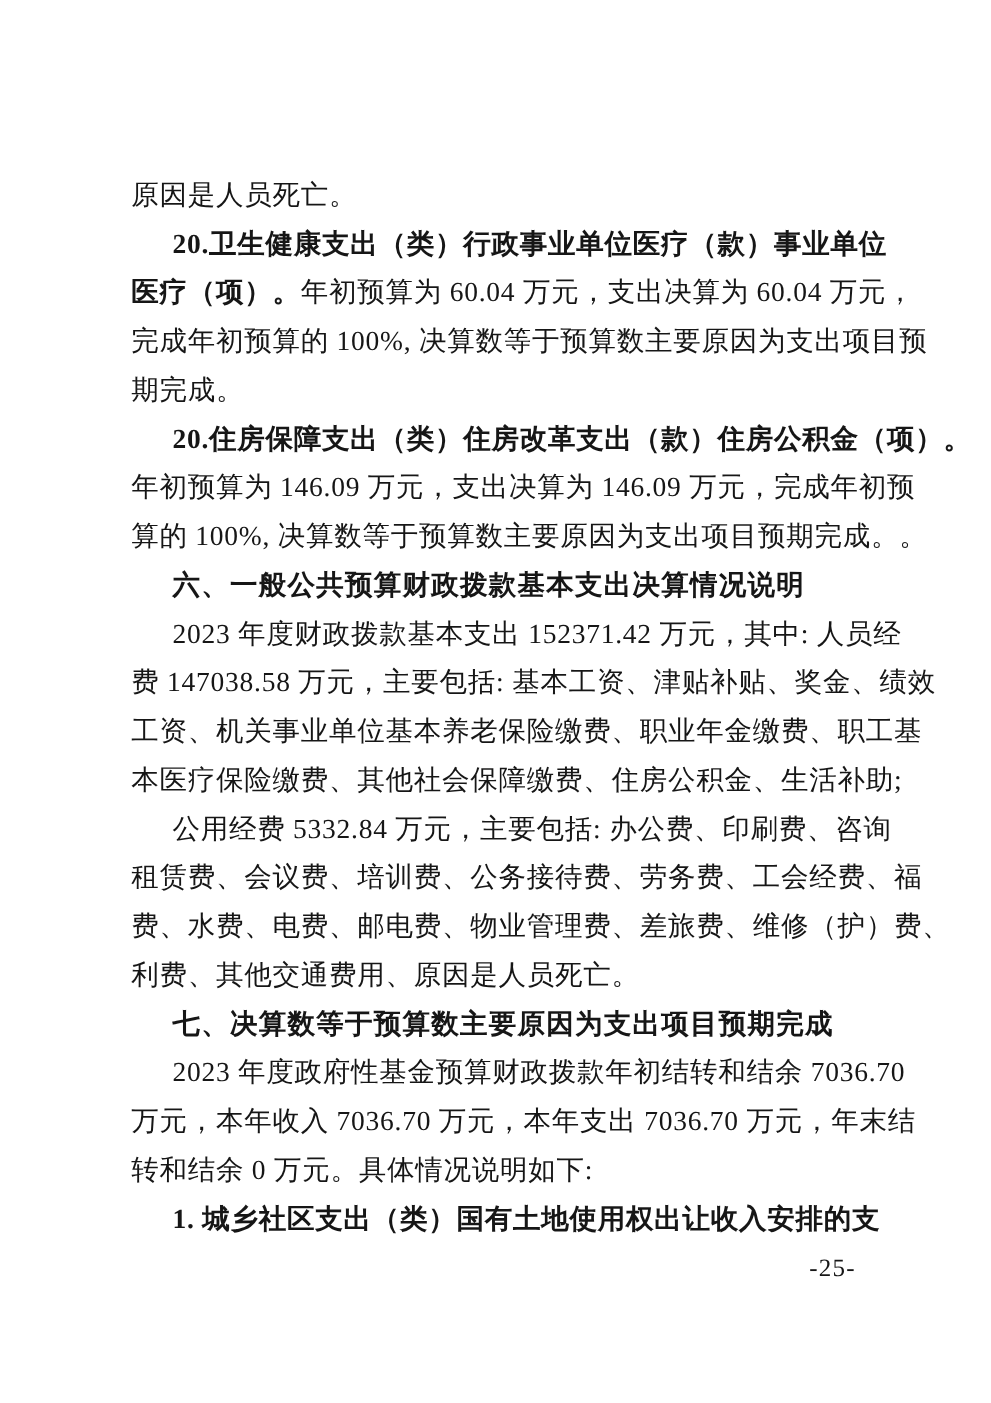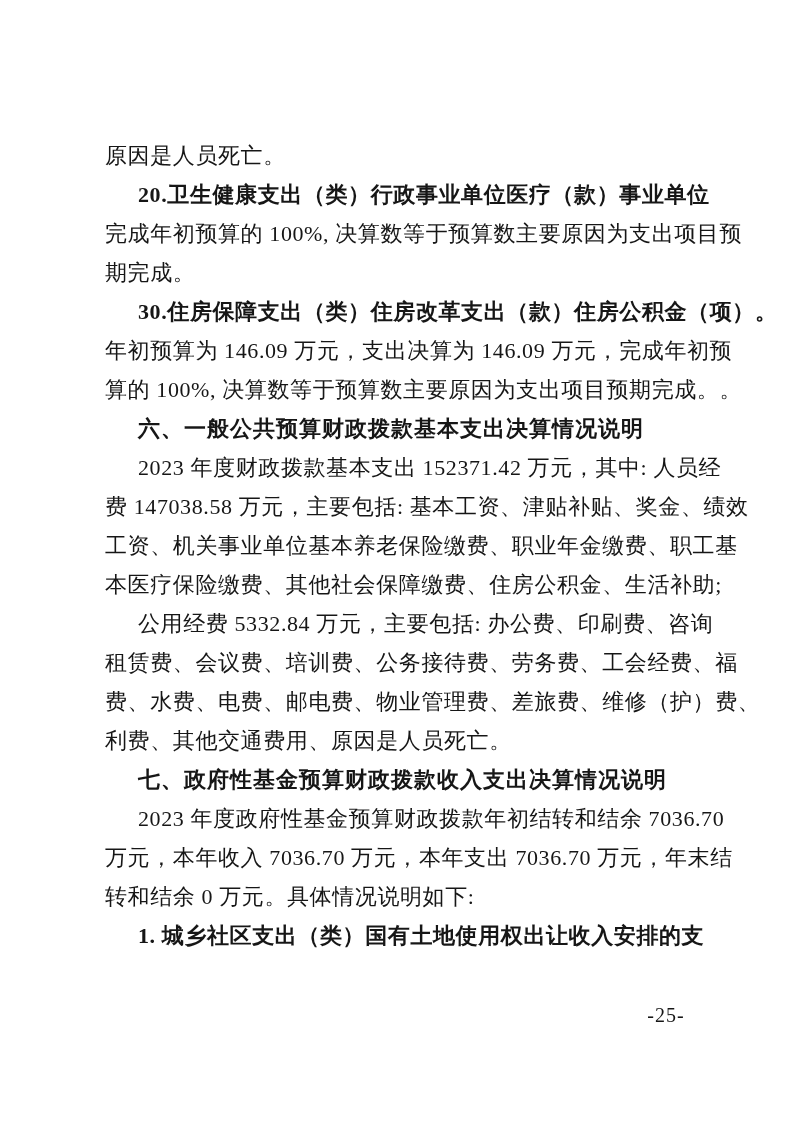--- a/index.html
+++ b/index.html
@@ -55,31 +55,34 @@
   <div class="content">
 
     <div class="line">
       <span>原因是人员死亡。</span>
     </div>
 
     <div class="line indent">
       <span class="bold">20.卫生健康支出（类）行政事业单位医疗（款）事业单位</span>
     </div>
 
+    <div class="line">
+      <span class="bold">医疗（项）。</span><span>年初预算为 60.04 万元，支出决算为 60.04 万元，</span>
+    </div>
 
     <div class="line">
       <span>完成年初预算的 100%, 决算数等于预算数主要原因为支出项目预</span>
     </div>
 
     <div class="line">
       <span>期完成。</span>
     </div>
 
     <div class="line indent">
-      <span class="bold">30.住房保障支出（类）住房改革支出（款）住房公积金（项）。</span>
+      <span class="bold">20.住房保障支出（类）住房改革支出（款）住房公积金（项）。</span>
     </div>
 
     <div class="line">
       <span>年初预算为 146.09 万元，支出决算为 146.09 万元，完成年初预</span>
     </div>
 
     <div class="line">
       <span>算的 100%, 决算数等于预算数主要原因为支出项目预期完成。。</span>
     </div>
 
@@ -113,21 +116,21 @@
 
     <div class="line">
       <span>费、水费、电费、邮电费、物业管理费、差旅费、维修（护）费、</span>
     </div>
 
     <div class="line">
       <span>利费、其他交通费用、原因是人员死亡。</span>
     </div>
 
     <div class="line indent heading">
-      <span>七、政府性基金预算财政拨款收入支出决算情况说明</span>
+      <span>七、决算数等于预算数主要原因为支出项目预期完成</span>
     </div>
 
     <div class="line indent">
       <span>2023 年度政府性基金预算财政拨款年初结转和结余 7036.70</span>
     </div>
 
     <div class="line">
       <span>万元，本年收入 7036.70 万元，本年支出 7036.70 万元，年末结</span>
     </div>
 

